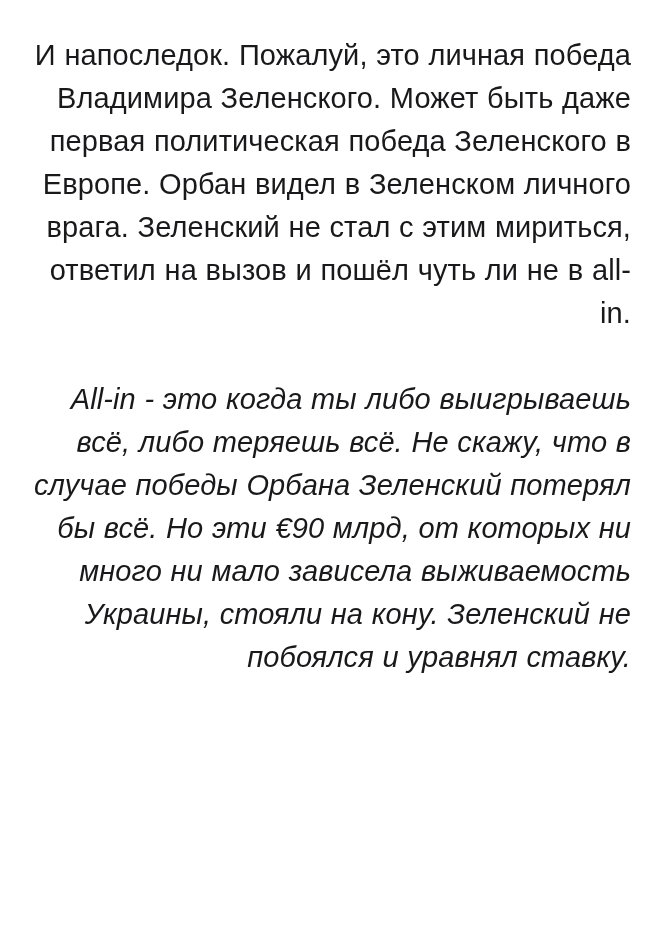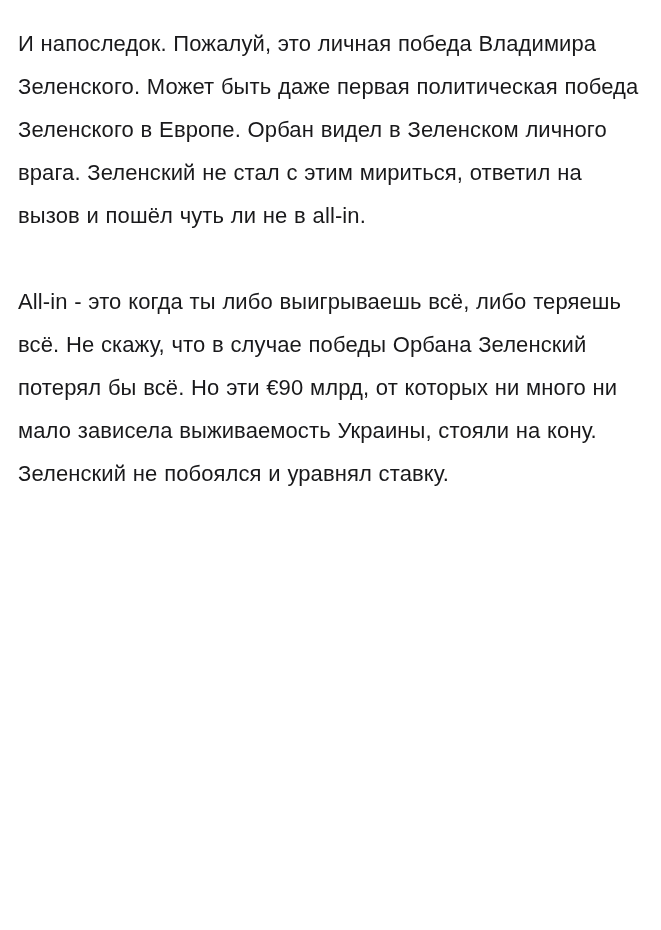--- a/index.html
+++ b/index.html
@@ -15,30 +15,31 @@
   }
   .page {
     box-sizing: border-box;
     width: 661px;
     height: 930px;
     padding: 22px 18px 0 18px;
     background: #ffffff;
   }
   .paragraph {
     color: #19191b;
-    font-size: 22px;
+    font-size: 29px;
     line-height: 43px;
     letter-spacing: 0.1px;
     word-spacing: 0.5px;
-    text-align: left;
+    text-align: right;
     white-space: pre-wrap;
-    margin: 0;
+    margin: 12px;
   }
   .paragraph + .paragraph {
     margin-top: 43px;
+    font-style: italic;
   }
 </style>
 </head>
 <body>
 
 <div class="page">
   <p class="paragraph">И напоследок. Пожалуй, это личная победа Владимира Зеленского. Может быть даже первая политическая победа Зеленского в Европе. Орбан видел в Зеленском личного врага. Зеленский не стал с этим мириться, ответил на вызов и пошёл чуть ли не в all-in.</p>
   <p class="paragraph">All-in - это когда ты либо выигрываешь всё, либо теряешь всё. Не скажу, что в случае победы Орбана Зеленский потерял бы всё. Но эти €90 млрд, от которых ни много ни мало зависела выживаемость Украины, стояли на кону. Зеленский не побоялся и уравнял ставку.</p>
 </div>
 

